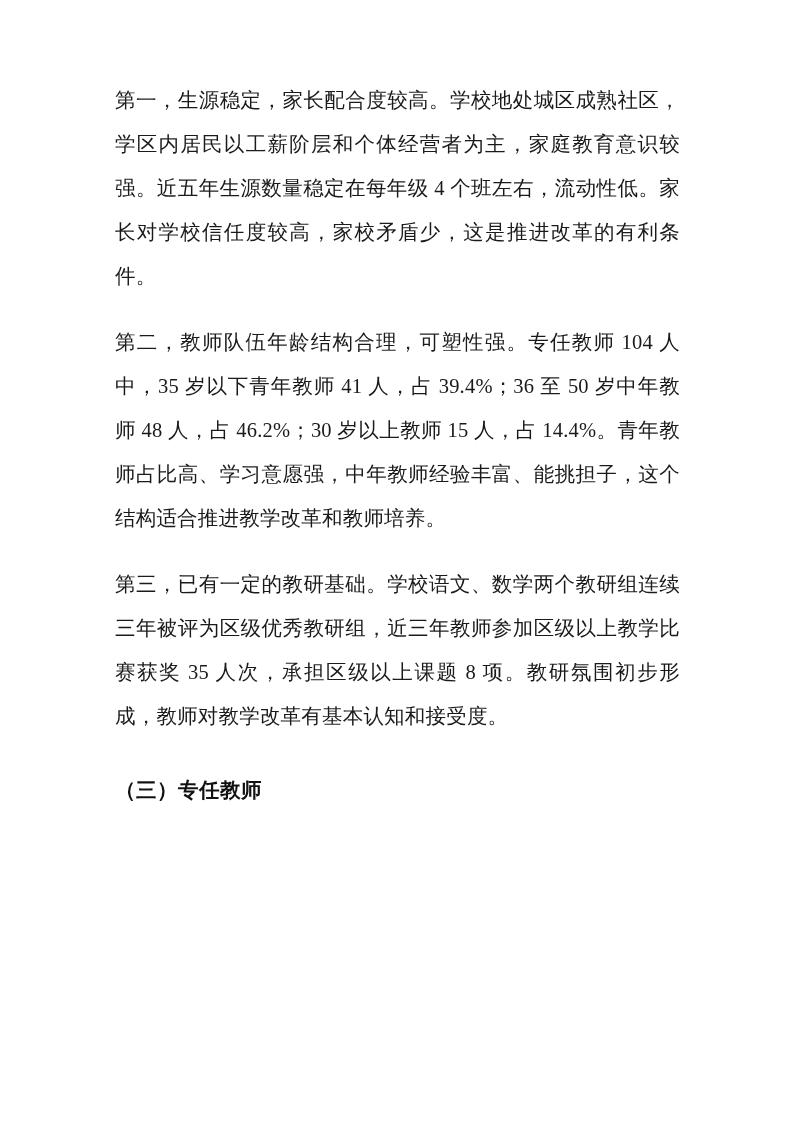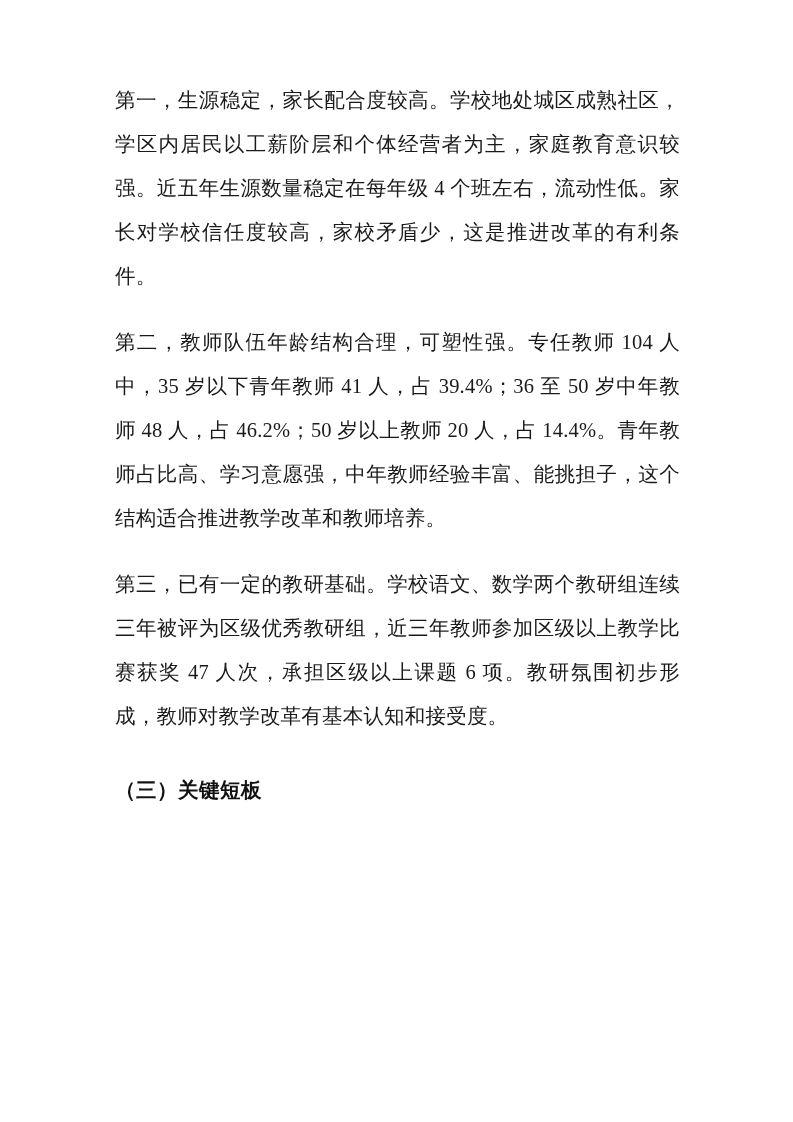--- a/index.html
+++ b/index.html
@@ -45,17 +45,17 @@
     margin: 30px 0 0 0;
     letter-spacing: 0.5px;
   }
 </style>
 </head>
 <body>
 
 <div class="page">
   <div class="content">
     <p class="para">第一，生源稳定，家长配合度较高。学校地处城区成熟社区，学区内居民以工薪阶层和个体经营者为主，家庭教育意识较强。近五年生源数量稳定在每年级 4 个班左右，流动性低。家长对学校信任度较高，家校矛盾少，这是推进改革的有利条件。</p>
-    <p class="para">第二，教师队伍年龄结构合理，可塑性强。专任教师 104 人中，35 岁以下青年教师 41 人，占 39.4%；36 至 50 岁中年教师 48 人，占 46.2%；50 岁以上教师 20 人，占 14.4%。青年教师占比高、学习意愿强，中年教师经验丰富、能挑担子，这个结构适合推进教学改革和教师培养。</p>
-    <p class="para">第三，已有一定的教研基础。学校语文、数学两个教研组连续三年被评为区级优秀教研组，近三年教师参加区级以上教学比赛获奖 47 人次，承担区级以上课题 6 项。教研氛围初步形成，教师对教学改革有基本认知和接受度。</p>
-    <h2 class="heading">（三）关键短板</h2>
+    <p class="para">第二，教师队伍年龄结构合理，可塑性强。专任教师 104 人中，35 岁以下青年教师 41 人，占 39.4%；36 至 50 岁中年教师 48 人，占 46.2%；30 岁以上教师 15 人，占 14.4%。青年教师占比高、学习意愿强，中年教师经验丰富、能挑担子，这个结构适合推进教学改革和教师培养。</p>
+    <p class="para">第三，已有一定的教研基础。学校语文、数学两个教研组连续三年被评为区级优秀教研组，近三年教师参加区级以上教学比赛获奖 35 人次，承担区级以上课题 8 项。教研氛围初步形成，教师对教学改革有基本认知和接受度。</p>
+    <h2 class="heading">（三）专任教师</h2>
   </div>
 </div>
 
 </body></html>

